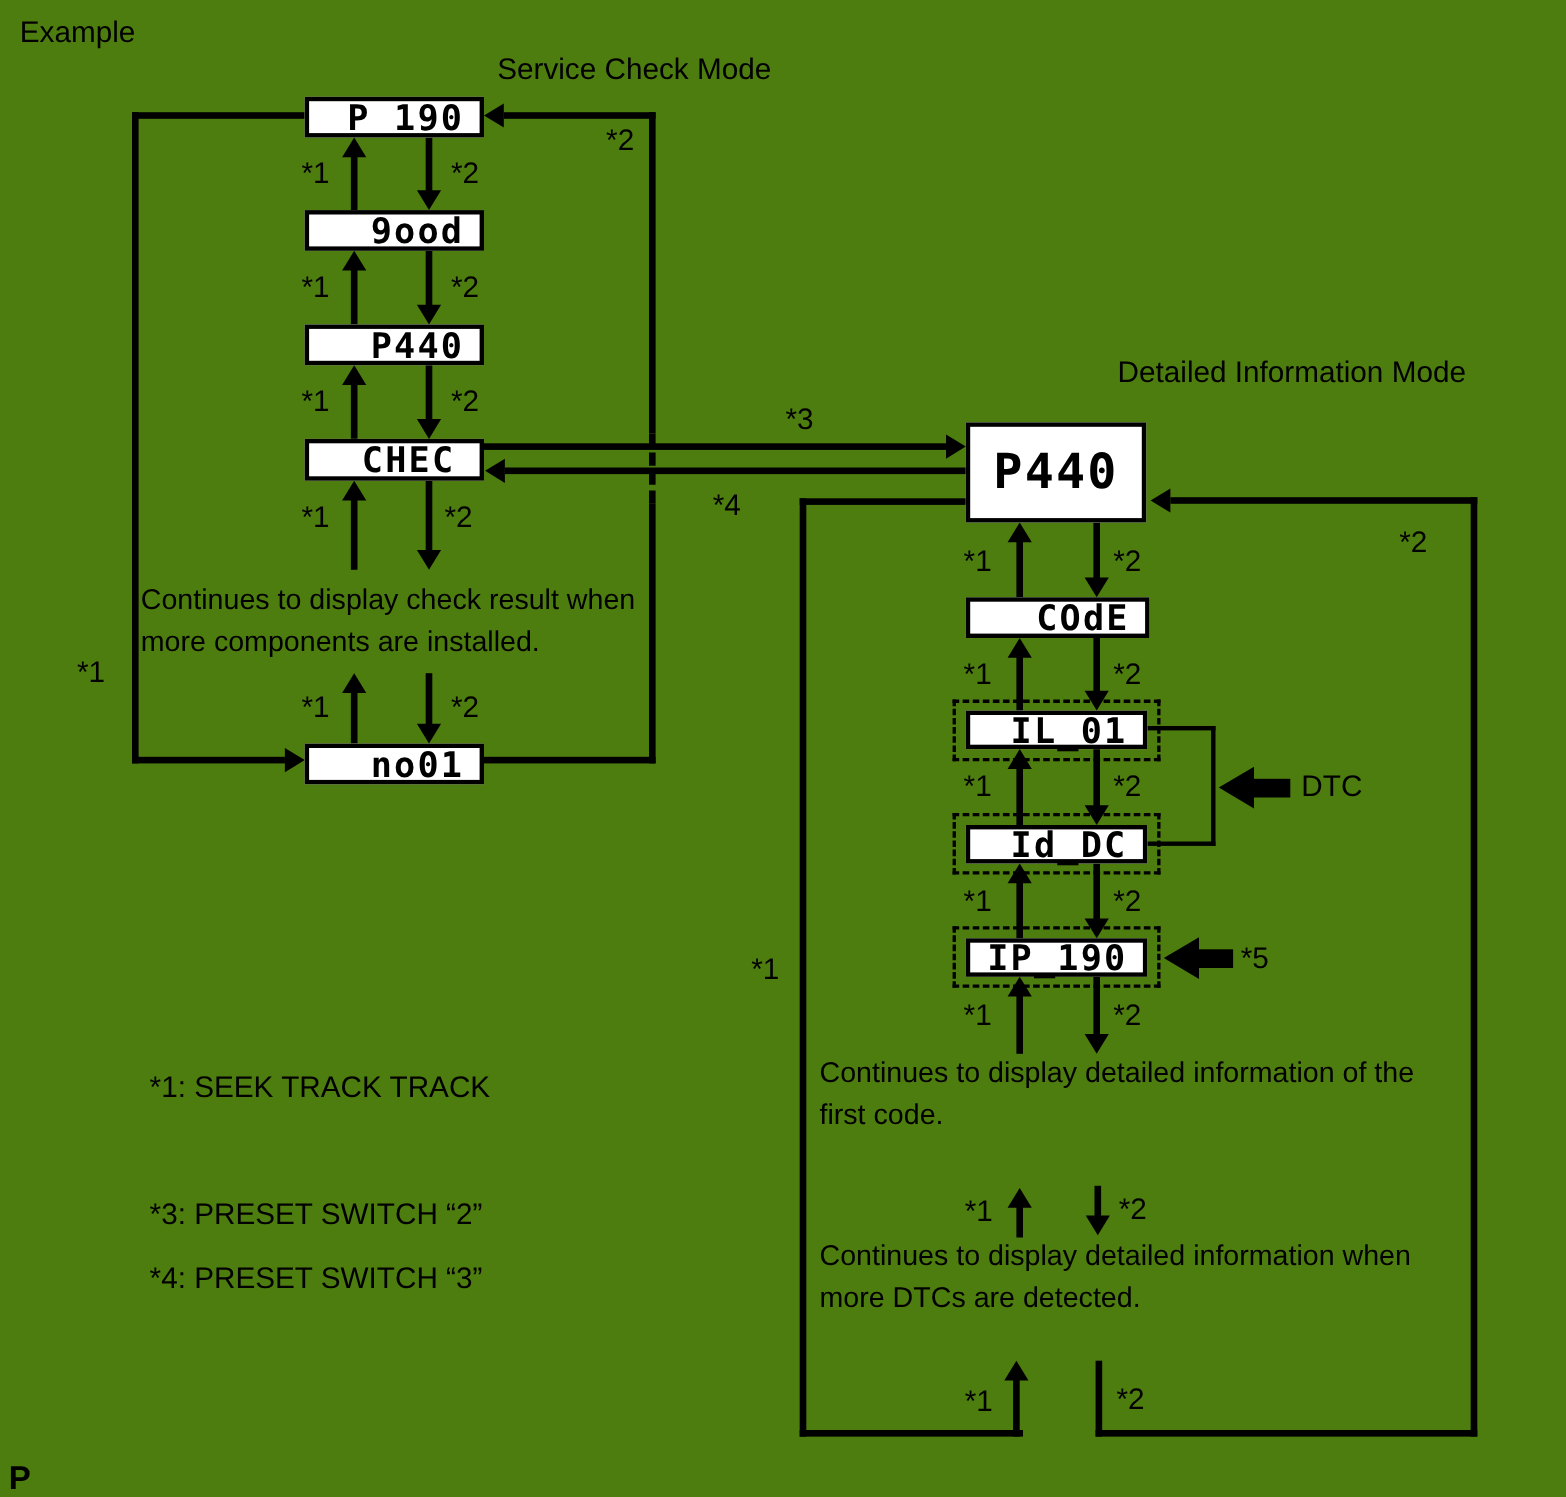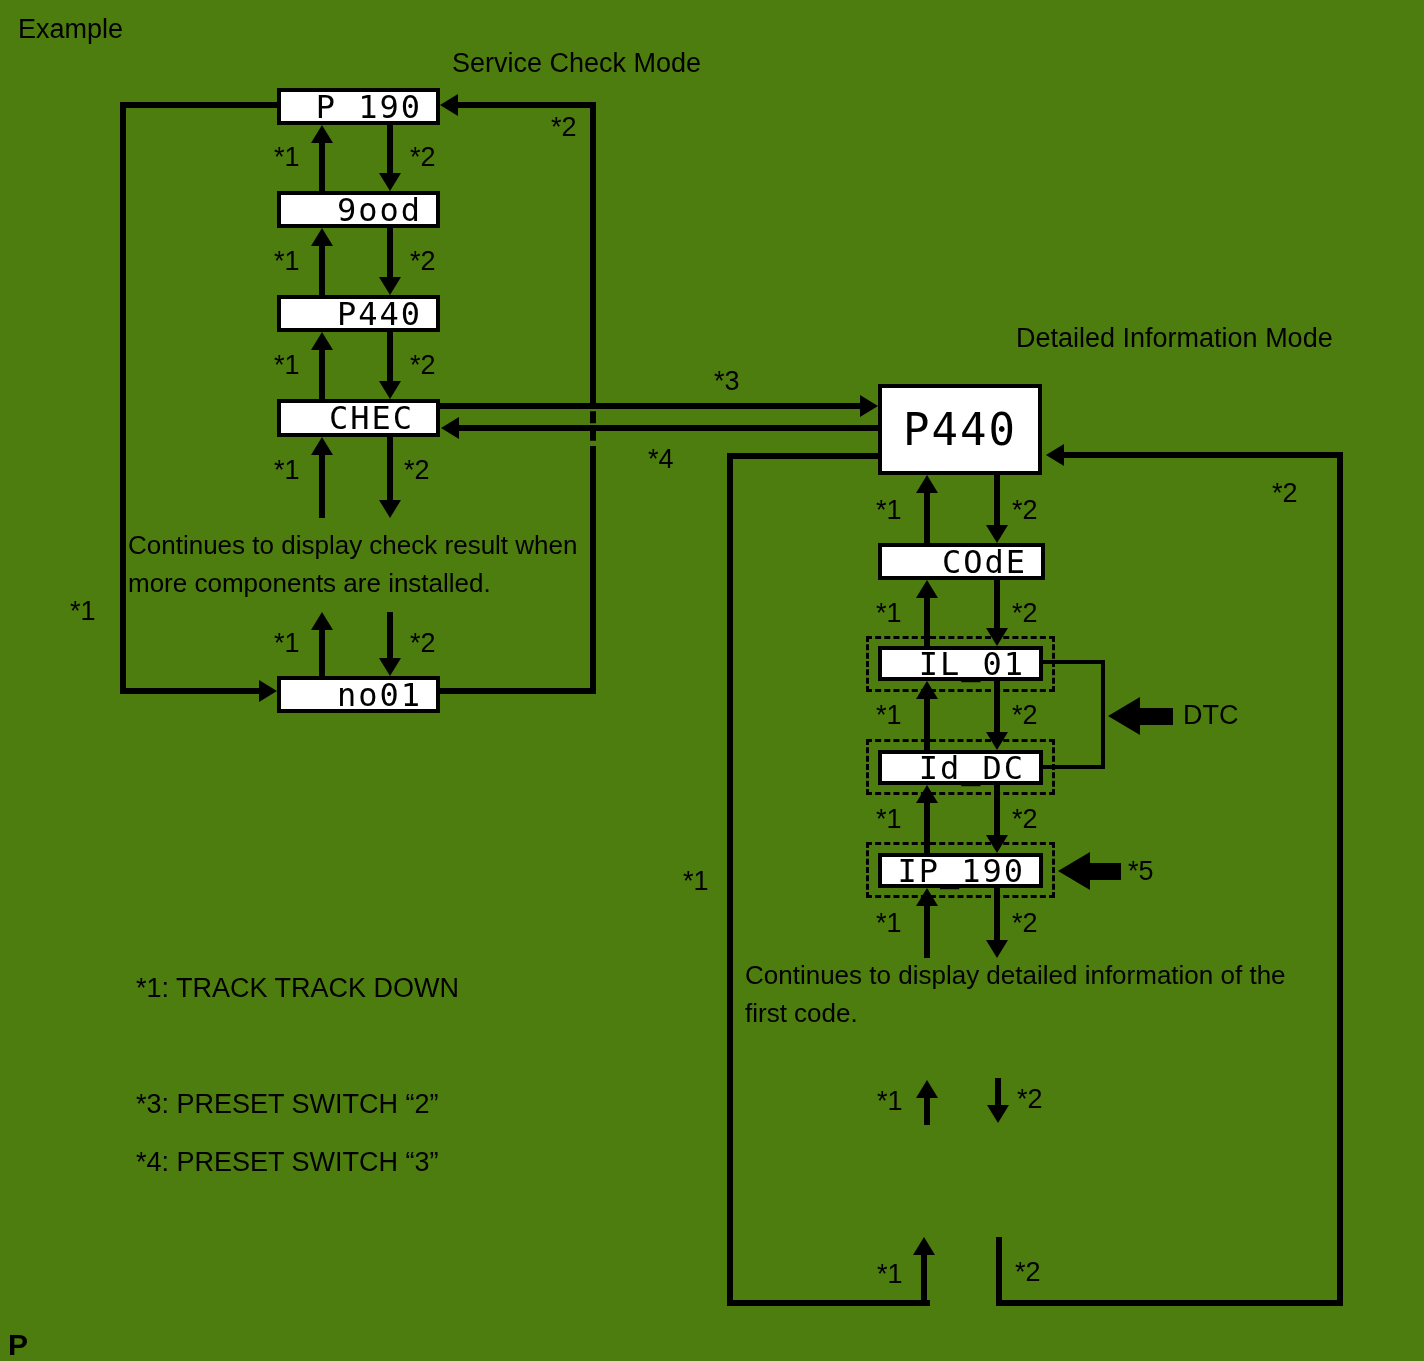--- a/index.html
+++ b/index.html
@@ -8,21 +8,21 @@
          font-family:"Liberation Sans",sans-serif;color:#000}
   .t{position:absolute;white-space:nowrap;font-size:27px;color:#000;z-index:5}
   .note{position:absolute;font-size:26px;line-height:38px;color:#000;z-index:5}
   .h{position:absolute;height:6px;background:#000;z-index:1}
   .v{position:absolute;width:6px;background:#000;z-index:1}
   .dashv{position:absolute;width:0;border-left:6px dashed #000;z-index:1}
   .lcdbox{position:absolute;border:4px solid #000;background:#fff;z-index:2;
           display:flex;align-items:center;justify-content:flex-end;padding-right:14px}
   .lcdbox.center{justify-content:center;padding-right:0}
   .dashwrap{position:absolute;border:3px dashed #000;background:transparent;z-index:2}
-  .lcd{font-family:"DejaVu Sans Mono",monospace;font-weight:normal;font-size:32px;
+  .lcd{font-family:"DejaVu Sans Mono",monospace;font-weight:bold;font-size:32px;
        letter-spacing:2px;color:#000;white-space:pre}
   .lcd.big{font-size:44px}
   .ah{position:absolute;width:0;height:0;z-index:3}
   .ah.up{border-left:11px solid transparent;border-right:11px solid transparent;border-bottom:18px solid #000}
   .ah.down{border-left:11px solid transparent;border-right:11px solid transparent;border-top:18px solid #000}
   .ah.left{border-top:11px solid transparent;border-bottom:11px solid transparent;border-right:18px solid #000}
   .ah.right{border-top:11px solid transparent;border-bottom:11px solid transparent;border-left:18px solid #000}
   .bigtipleft{position:absolute;width:0;height:0;z-index:3;
       border-top:19px solid transparent;border-bottom:19px solid transparent;border-right:32px solid #000}
   .bigtail{position:absolute;height:17px;background:#000;z-index:3}
@@ -193,18 +193,19 @@
   <div class="bigtail" style="left:1090px;top:863px;width:31px"></div>
   <div class="t" style="left:1128px;top:856px">*5</div>
 
   <div class="note" style="left:745px;top:956px;width:545px">Continues to display detailed information of the first code.</div>
   <div class="ah up" style="left:916px;top:1080px"></div>
   <div class="v" style="left:924px;top:1096px;height:29px"></div>
   <div class="v" style="left:995px;top:1078px;height:29px"></div>
   <div class="ah down" style="left:987px;top:1105px"></div>
   <div class="t" style="left:877px;top:1086px">*1</div>
   <div class="t" style="left:1017px;top:1084px">*2</div>
-
-  <div class="legend-item" style="left:136px;top:973px">*1: TRACK TRACK DOWN</div>
+  <div class="note" style="left:745px;top:1122px;width:575px">Continues to display detailed information when more DTCs are detected.</div>
+
+  <div class="legend-item" style="left:136px;top:973px">*1: SEEK TRACK TRACK</div>
   <div class="legend-item" style="left:136px;top:1089px">*3: PRESET SWITCH “2”</div>
   <div class="legend-item" style="left:136px;top:1147px">*4: PRESET SWITCH “3”</div>
 
 </div>
 
 </body></html>

